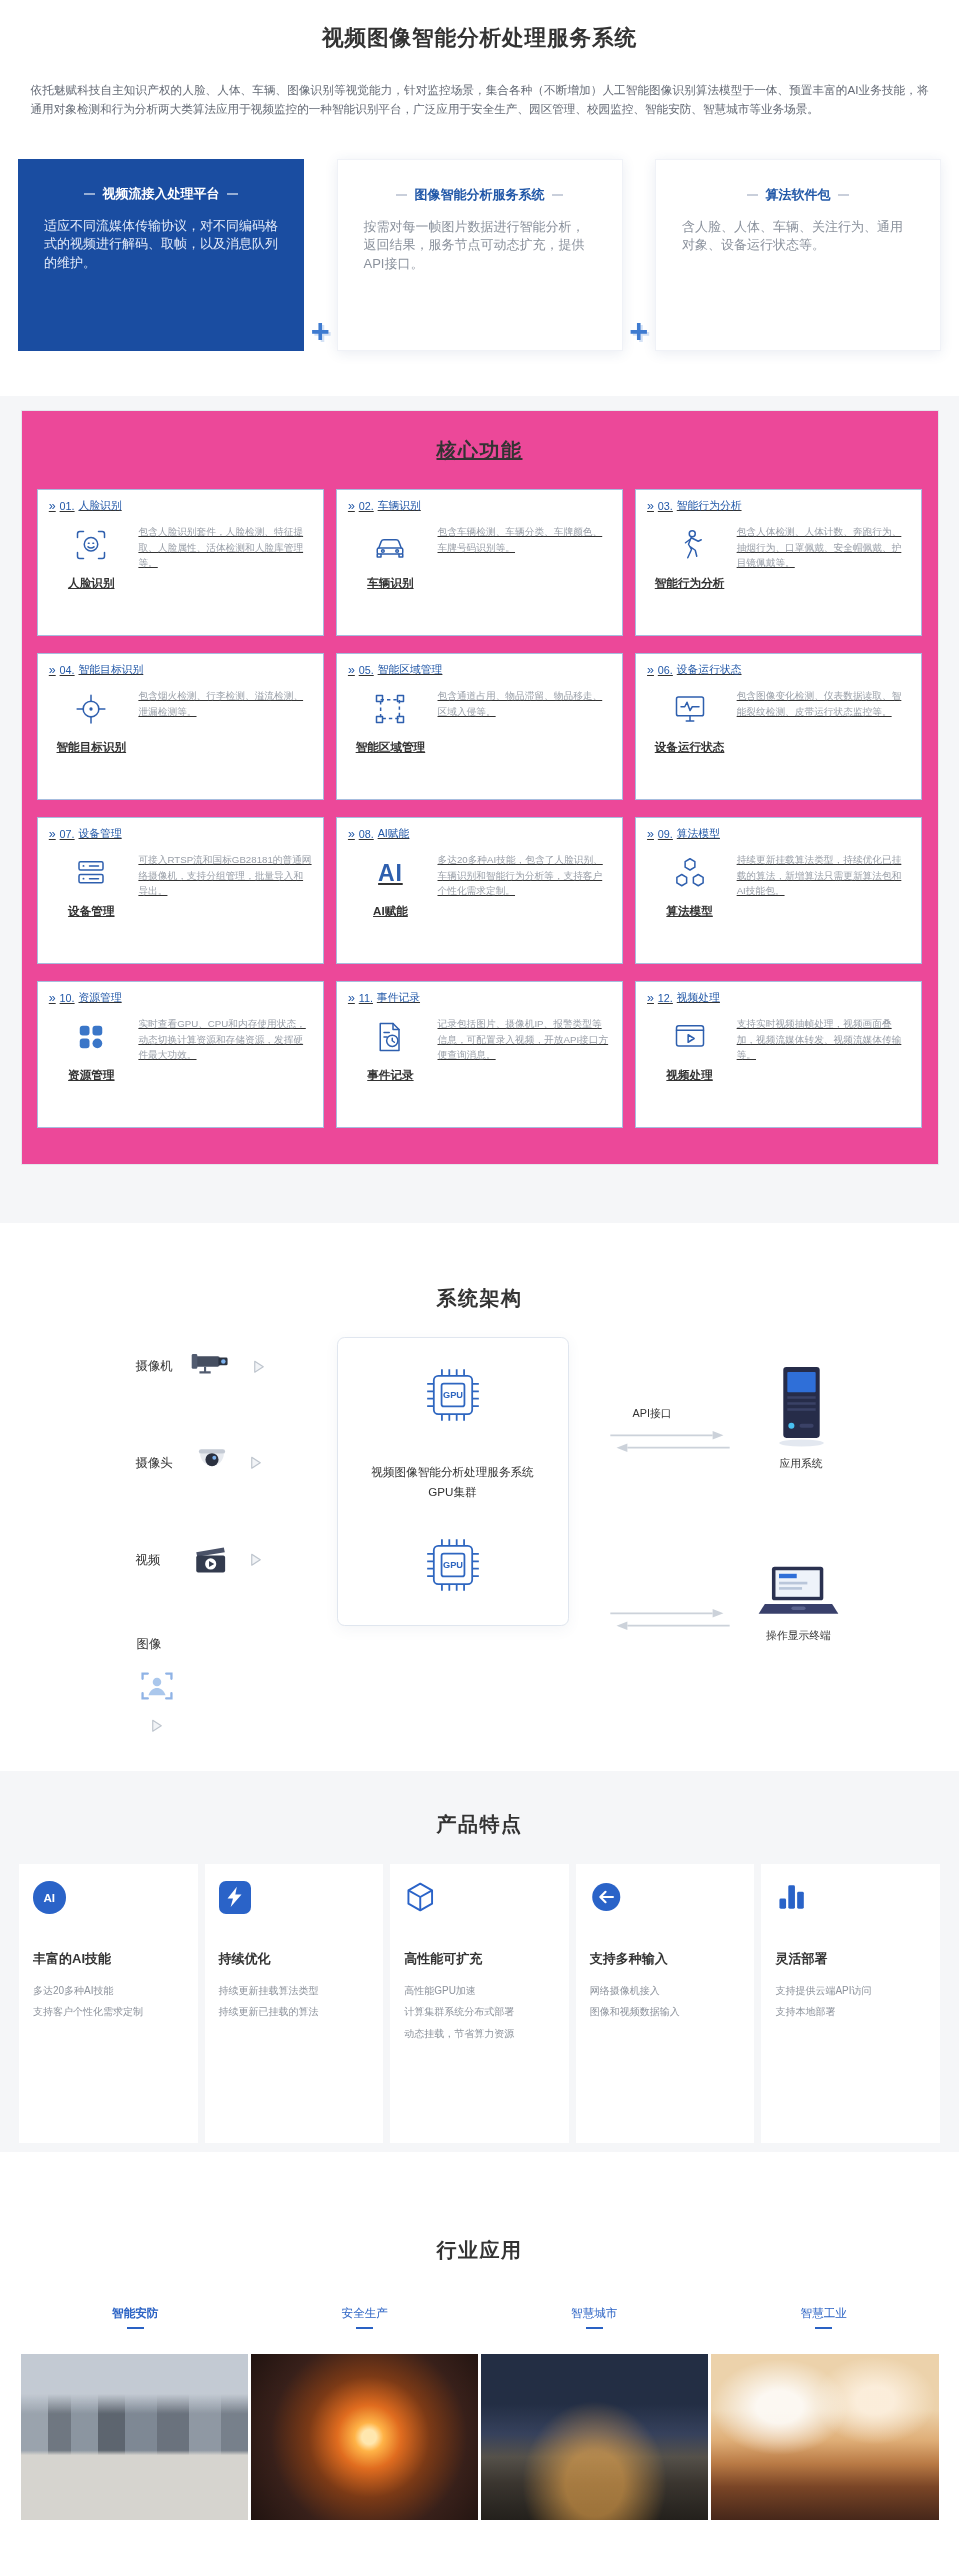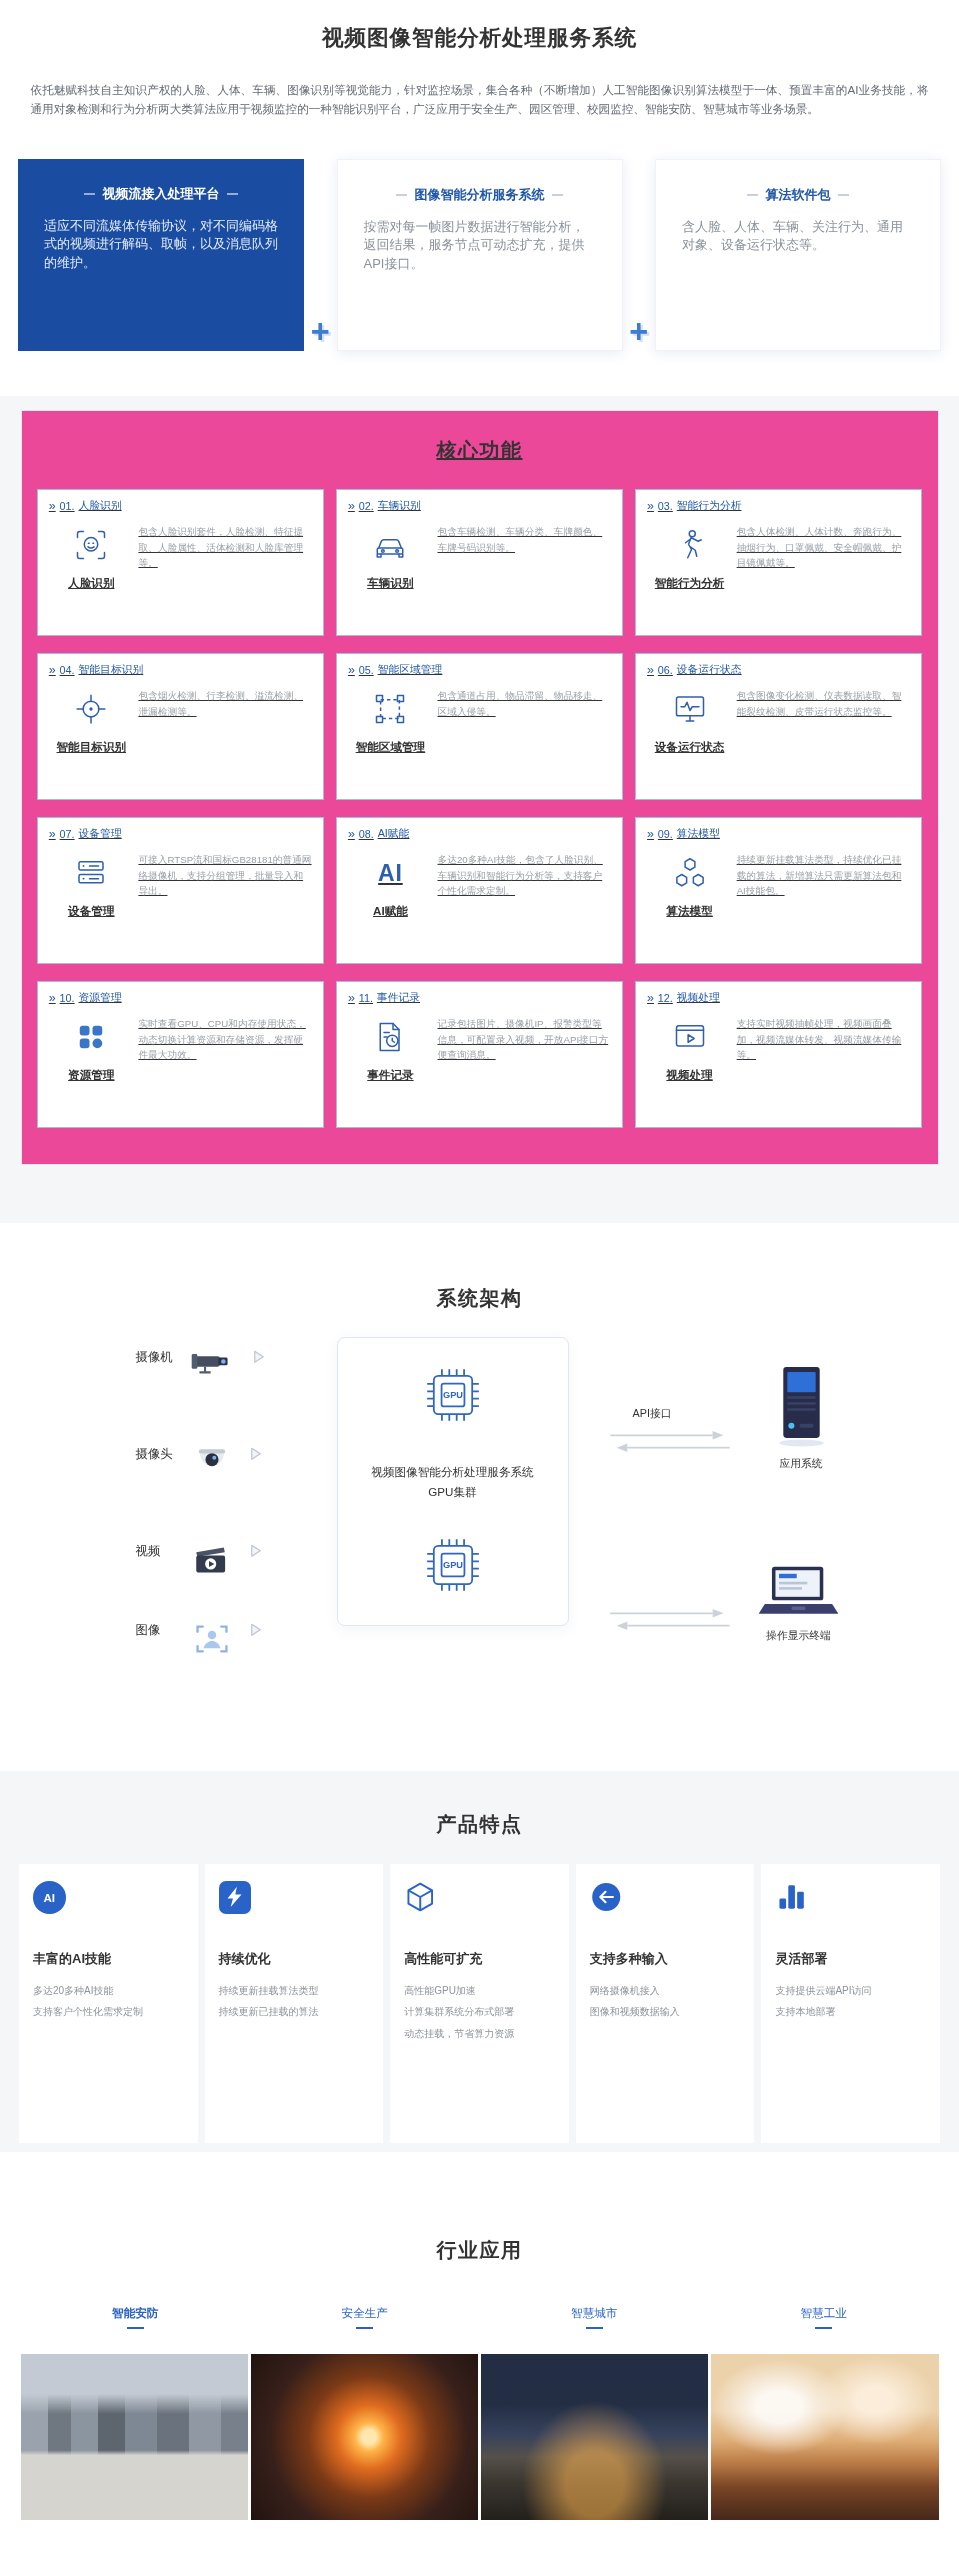--- a/index.html
+++ b/index.html
@@ -38,22 +38,22 @@
   .card-body { display:flex; margin-top:9.3px; gap:4.6px; }
   .card-left { width:85px; flex:none; display:flex; flex-direction:column; align-items:center; }
   .cicon { margin:4.6px 0 12.4px; display:inline-flex; }
   .card-label { font-size:11.6px; font-weight:bold; color:#333; text-align:center; }
   .card-desc { margin:1.5px 0 0; font-size:9.7px; line-height:15.5px; color:#999fa8; flex:1; }
   .ai-letters { font-size:23px; font-weight:bold; color:#2e5fae; letter-spacing:0.8px; height:36px; display:flex; align-items:center; }
 
   
   .arch { background:#fff; padding:62px 0 62px; }
   .diagram { position:relative; width:890px; height:372px; margin:23px auto 0; }
-  .src { position:absolute; left:101px; display:flex; align-items:flex-start; gap:15.5px; }
-  .src-1 { top:12.4px; } .src-2 { top:109px; } .src-3 { top:206px; } .src-4 { top:285px; }
+  .src { position:absolute; left:101px; display:flex; align-items:center; gap:15.5px; }
+  .src-1 { top:12.4px; } .src-2 { top:109px; } .src-3 { top:206px; } .src-4 { top:299px;flex-direction:column; }
   .src-label { width:40px; font-size:12.4px; color:#333; white-space:nowrap; }
   .src-icon, .tri { display:inline-flex; }
   .center-box { position:absolute; left:302px; top:0; width:232px; height:289px; background:#fff; border:0.8px solid #e0e6ef; border-radius:7.7px; box-shadow:0 3.1px 14px rgba(60,80,120,.06); display:flex; flex-direction:column; align-items:center; justify-content:space-between; padding:26px 14px; }
   .center-text { text-align:center; font-size:11.6px; color:#333; line-height:20px; }
   .api-label { position:absolute; left:598px; top:70px; font-size:10.8px; color:#333; }
   .dbl { position:absolute; display:inline-flex; }
   .dbl-top { left:569px; top:89px; }
   .dbl-bottom { left:569px; top:267px; }
   .node { position:absolute; text-align:center; }
   .node-server { left:716px; top:26px; width:101px; }

